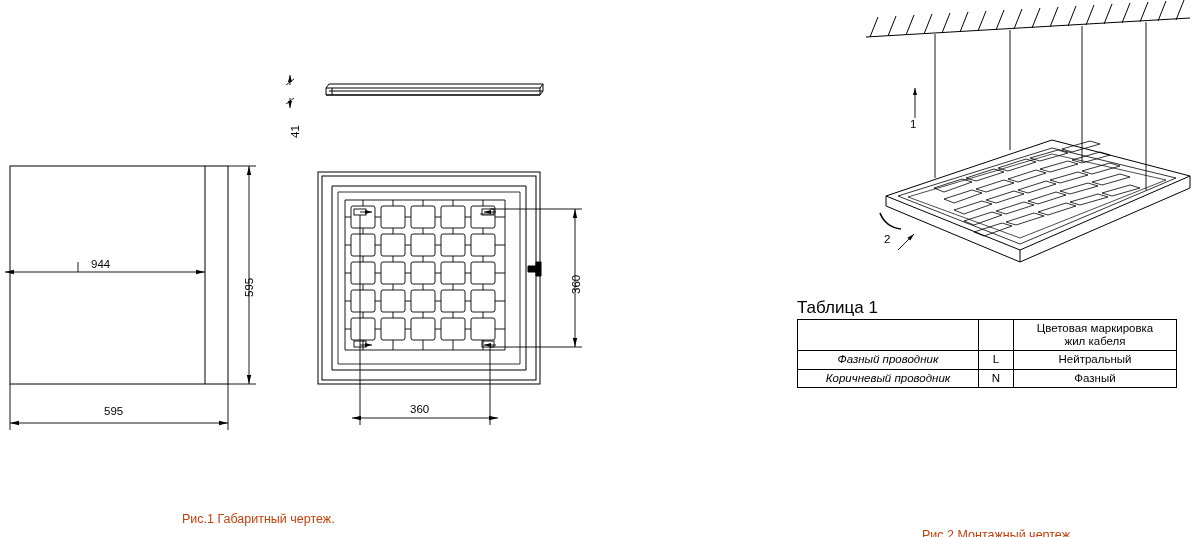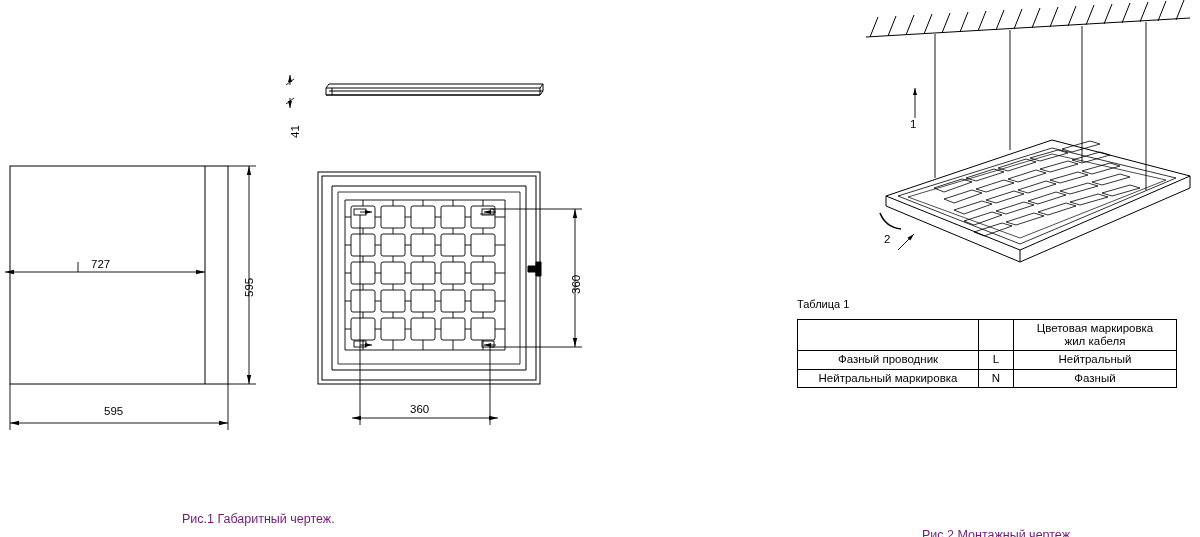--- a/index.html
+++ b/index.html
@@ -29,44 +29,44 @@
   }
   .lbl {
     position: absolute;
     font-size: 11.5px;
     color: #000;
     white-space: nowrap;
   }
   .caption {
     position: absolute;
     font-size: 12.5px;
-    color: #701a75;
+    color: #c2410c;
     white-space: nowrap;
   }
   .rot {
     transform: rotate(-90deg);
     transform-origin: left top;
   }
   .tbl-title {
     position: absolute;
-    font-size: 11px;
+    font-size: 17px;
   }
   table.legend {
     position: absolute;
     border-collapse: collapse;
     font-size: 11.5px;
   }
   table.legend td {
     border: 1px solid #000;
     padding: 2px 6px;
     text-align: center;
     line-height: 1.15;
   }
   td.blank-cell { border-top: none; border-left: none; }
-  .c-name { width: 168px; text-align: center; }
+  .c-name { width: 168px; text-align: center; font-style: italic; }
   .c-sym { width: 22px; text-align: center; }
   .c-col { width: 150px; text-align: center; }
 </style>
 </head>
 <body>
 
 <div class="stage">
 
   <svg viewBox="0 0 1200 537">
     <defs>
@@ -337,21 +337,21 @@
       <path d="M880,213 C884,223 892,228 901,229"></path>
     </g>
     <g fill="none" stroke="#000" stroke-width="0.9">
       <line x1="898" y1="250" x2="914" y2="234" marker-end="url(#arrSm)"></line>
     </g>
 
   </svg>
 
   <div class="lbl rot" style="left:289px; top:138px;">41</div>
 
-  <div class="lbl" style="left:91px; top:258px;">727</div>
+  <div class="lbl" style="left:91px; top:258px;">944</div>
 
   <div class="lbl rot" style="left:243px; top:297px;">595</div>
 
   <div class="lbl" style="left:104px; top:405px;">595</div>
 
   <div class="lbl rot" style="left:570px; top:294px;">360</div>
 
   <div class="lbl" style="left:410px; top:403px;">360</div>
 
   <div class="lbl" style="left:910px; top:118px;">1</div>
@@ -368,21 +368,21 @@
         <div>Цветовая маркировка</div>
         <div>жил кабеля</div>
       </td>
     </tr>
     <tr>
       <td class="c-name">Фазный проводник</td>
       <td class="c-sym">L</td>
       <td class="c-col">Нейтральный</td>
     </tr>
     <tr>
-      <td class="c-name">Нейтральный маркировка</td>
+      <td class="c-name">Коричневый проводник</td>
       <td class="c-sym">N</td>
       <td class="c-col">Фазный</td>
     </tr>
   </tbody>
     </table>
 
   <div class="caption" style="left:182px; top:512px;">Рис.1 Габаритный чертеж.</div>
   <div class="caption" style="left:922px; top:528px;">Рис.2 Монтажный чертеж.</div>
 
 </div>

